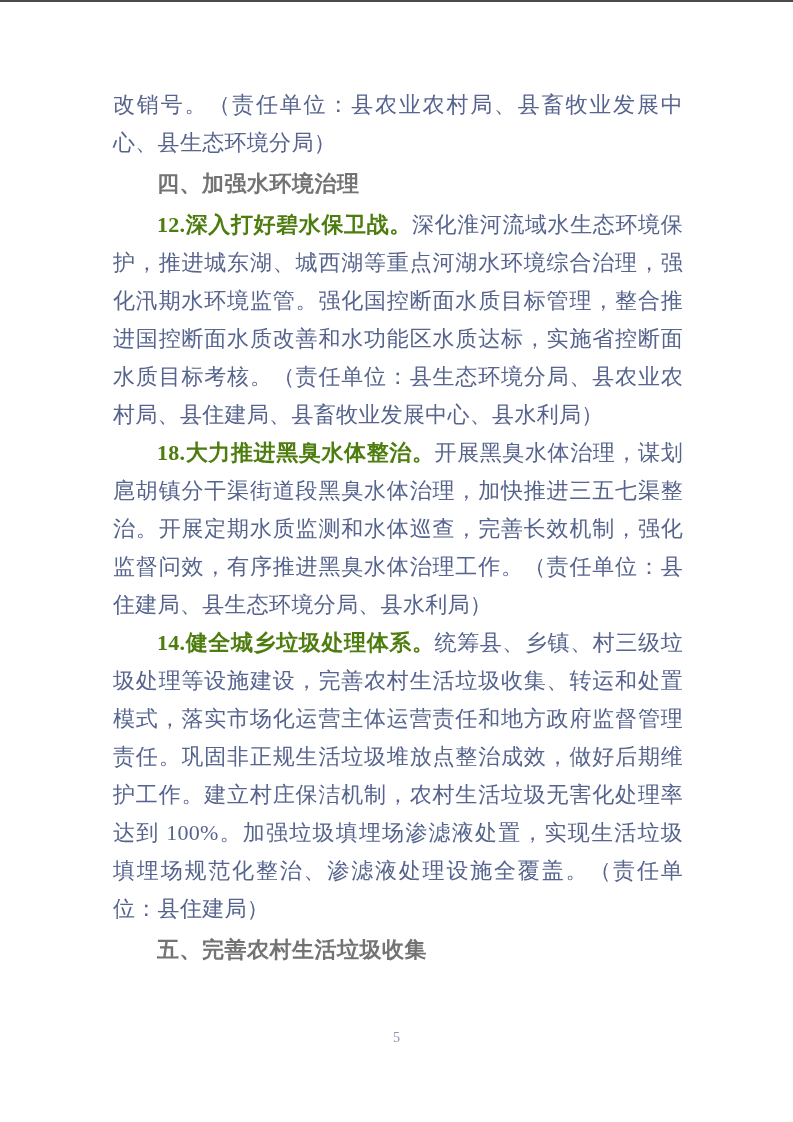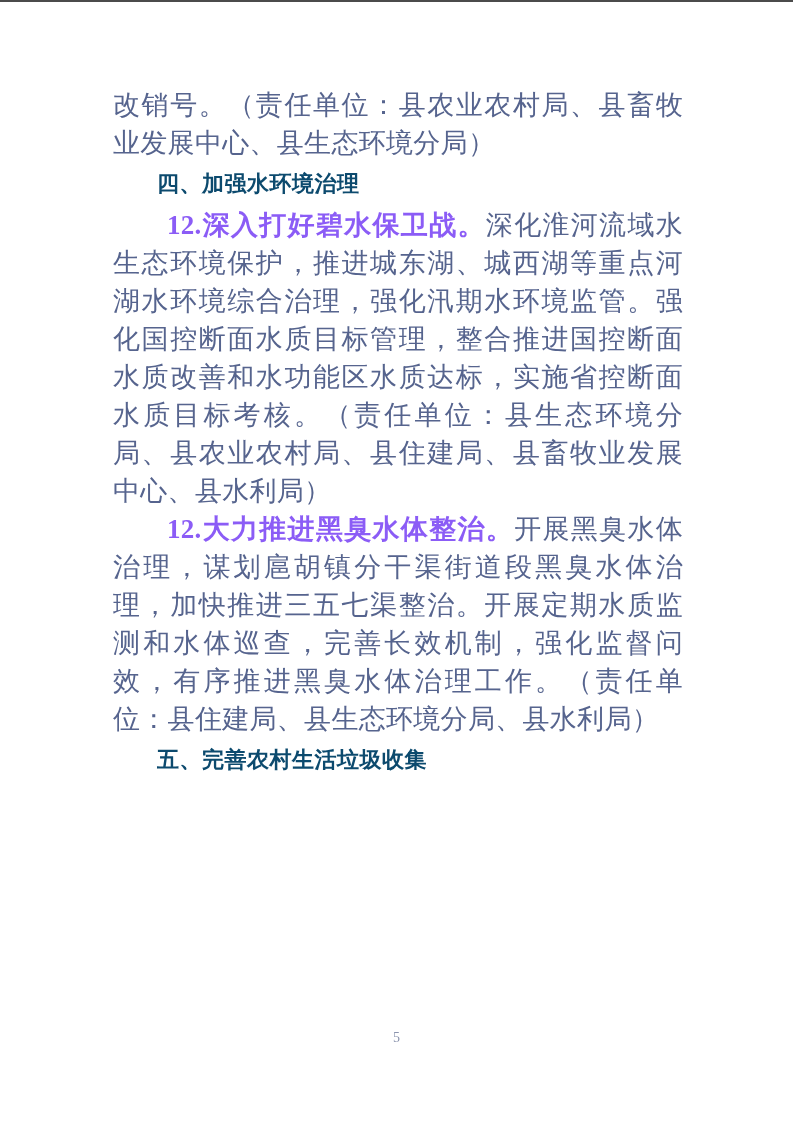--- a/index.html
+++ b/index.html
@@ -21,41 +21,41 @@
   }
   .content {
     position: absolute;
     left: 113px;
     top: 86px;
     width: 570px;
     color: #56648e;
   }
   p.body {
     margin: 0;
-    font-size: 27px;
+    font-size: 22px;
     line-height: 38px;
     text-align: justify;
     text-justify: inter-character;
     text-indent: 2em;
     letter-spacing: 0.3px;
     color: #56648e;
   }
   p.body.cont { text-indent: 0; }
   p.body b {
     font-weight: bold;
-    color: #8b5cf6;
+    color: #4d7c0f;
   }
   h2.heading {
     margin: 3px 0 3px 0;
     font-family: "Liberation Sans", "DejaVu Sans", sans-serif;
     font-weight: bold;
     font-size: 22px;
     line-height: 38px;
     text-indent: 2em;
-    color: #0c4a6e;
+    color: #737373;
     letter-spacing: 0.5px;
   }
   .pagenum {
     position: absolute;
     top: 1030px;
     left: 0;
     width: 793px;
     text-align: center;
     font-size: 14px;
     color: #8a93ad;
@@ -68,21 +68,22 @@
 <div class="scan-edge"></div>
 
 <div class="content">
 
   <p class="body cont">改销号。（责任单位：县农业农村局、县畜牧业发展中心、县生态环境分局）</p>
 
   <h2 class="heading">四、加强水环境治理</h2>
 
   <p class="body"><b>12.深入打好碧水保卫战。</b><span>深化淮河流域水生态环境保护，推进城东湖、城西湖等重点河湖水环境综合治理，强化汛期水环境监管。强化国控断面水质目标管理，整合推进国控断面水质改善和水功能区水质达标，实施省控断面水质目标考核。（责任单位：县生态环境分局、县农业农村局、县住建局、县畜牧业发展中心、县水利局）</span></p>
 
-  <p class="body"><b>12.大力推进黑臭水体整治。</b><span>开展黑臭水体治理，谋划扈胡镇分干渠街道段黑臭水体治理，加快推进三五七渠整治。开展定期水质监测和水体巡查，完善长效机制，强化监督问效，有序推进黑臭水体治理工作。（责任单位：县住建局、县生态环境分局、县水利局）</span></p>
+  <p class="body"><b>18.大力推进黑臭水体整治。</b><span>开展黑臭水体治理，谋划扈胡镇分干渠街道段黑臭水体治理，加快推进三五七渠整治。开展定期水质监测和水体巡查，完善长效机制，强化监督问效，有序推进黑臭水体治理工作。（责任单位：县住建局、县生态环境分局、县水利局）</span></p>
 
+  <p class="body"><b>14.健全城乡垃圾处理体系。</b><span>统筹县、乡镇、村三级垃圾处理等设施建设，完善农村生活垃圾收集、转运和处置模式，落实市场化运营主体运营责任和地方政府监督管理责任。巩固非正规生活垃圾堆放点整治成效，做好后期维护工作。建立村庄保洁机制，农村生活垃圾无害化处理率达到 100%。加强垃圾填埋场渗滤液处置，实现生活垃圾填埋场规范化整治、渗滤液处理设施全覆盖。（责任单位：县住建局）</span></p>
 
   <h2 class="heading">五、完善农村生活垃圾收集</h2>
 
 
 </div>
 
 <div class="pagenum">5</div>
 
 </body></html>

